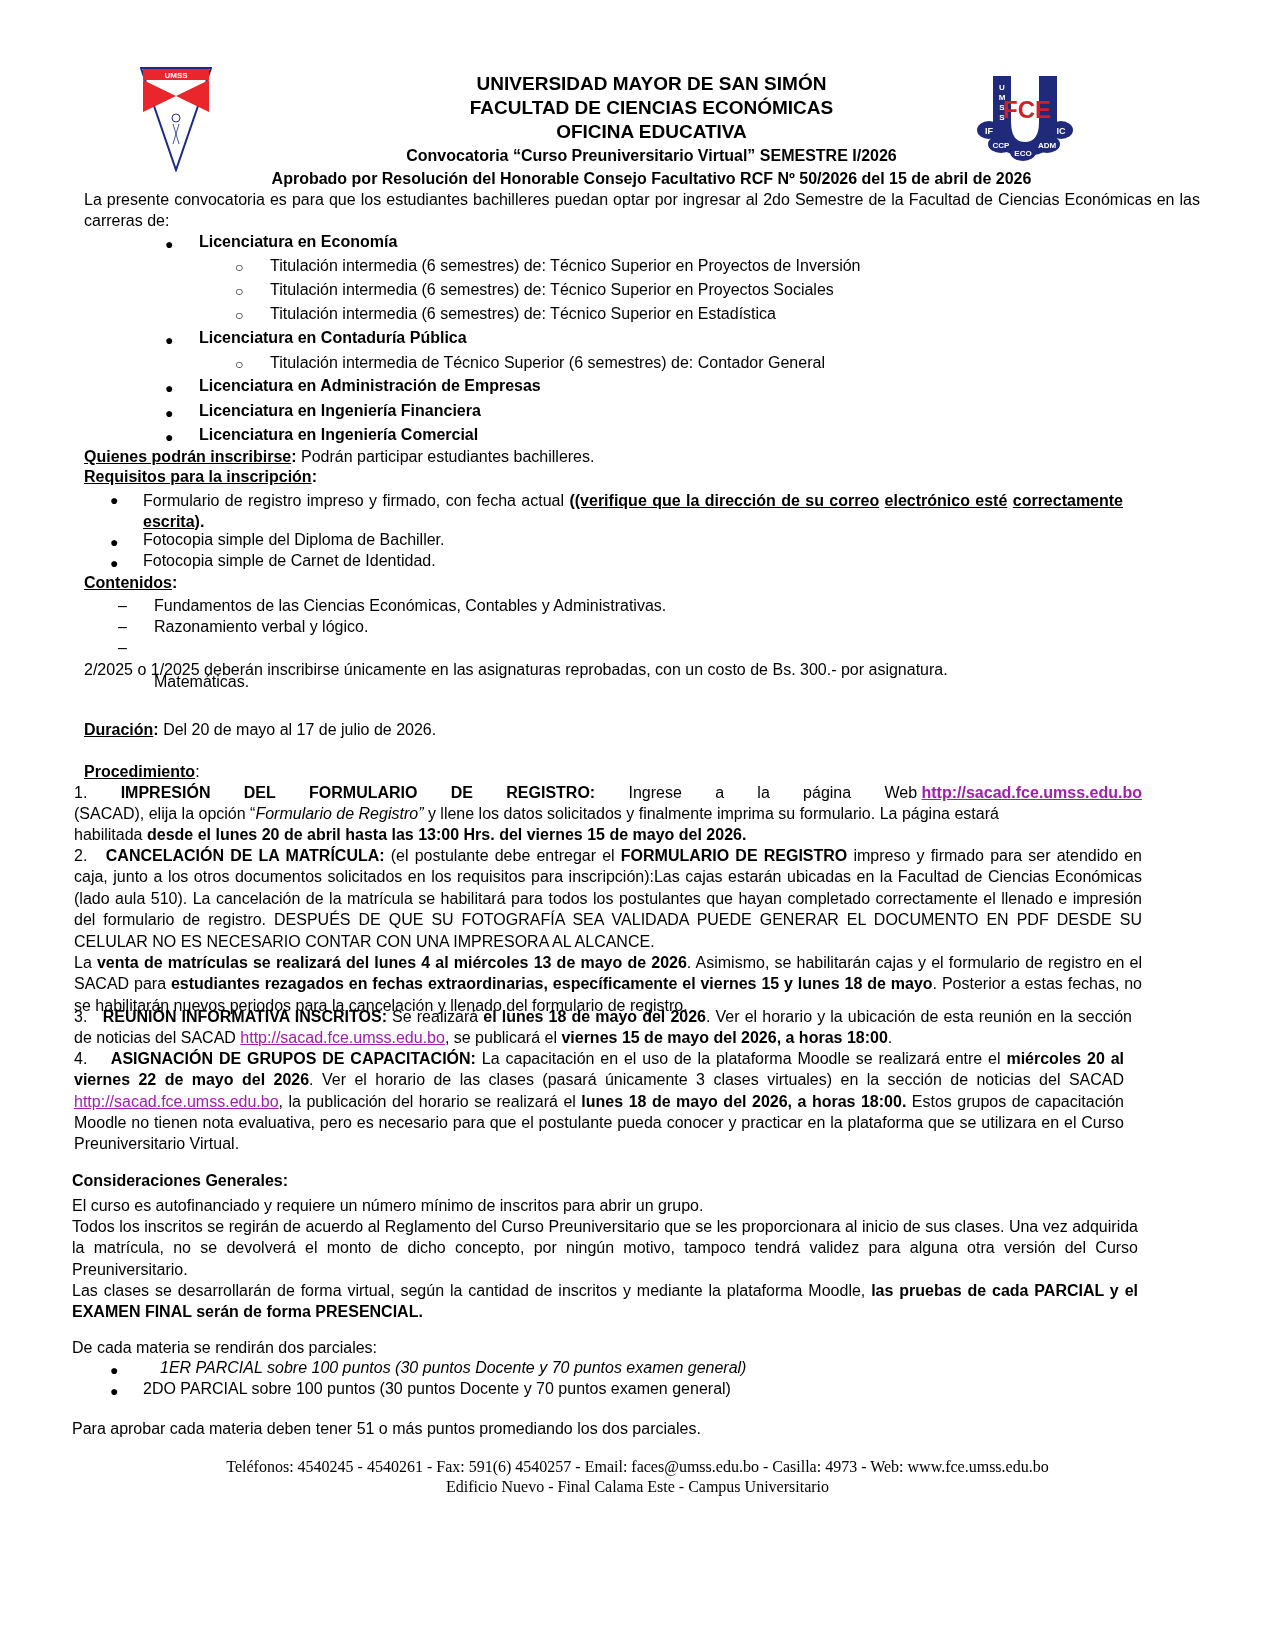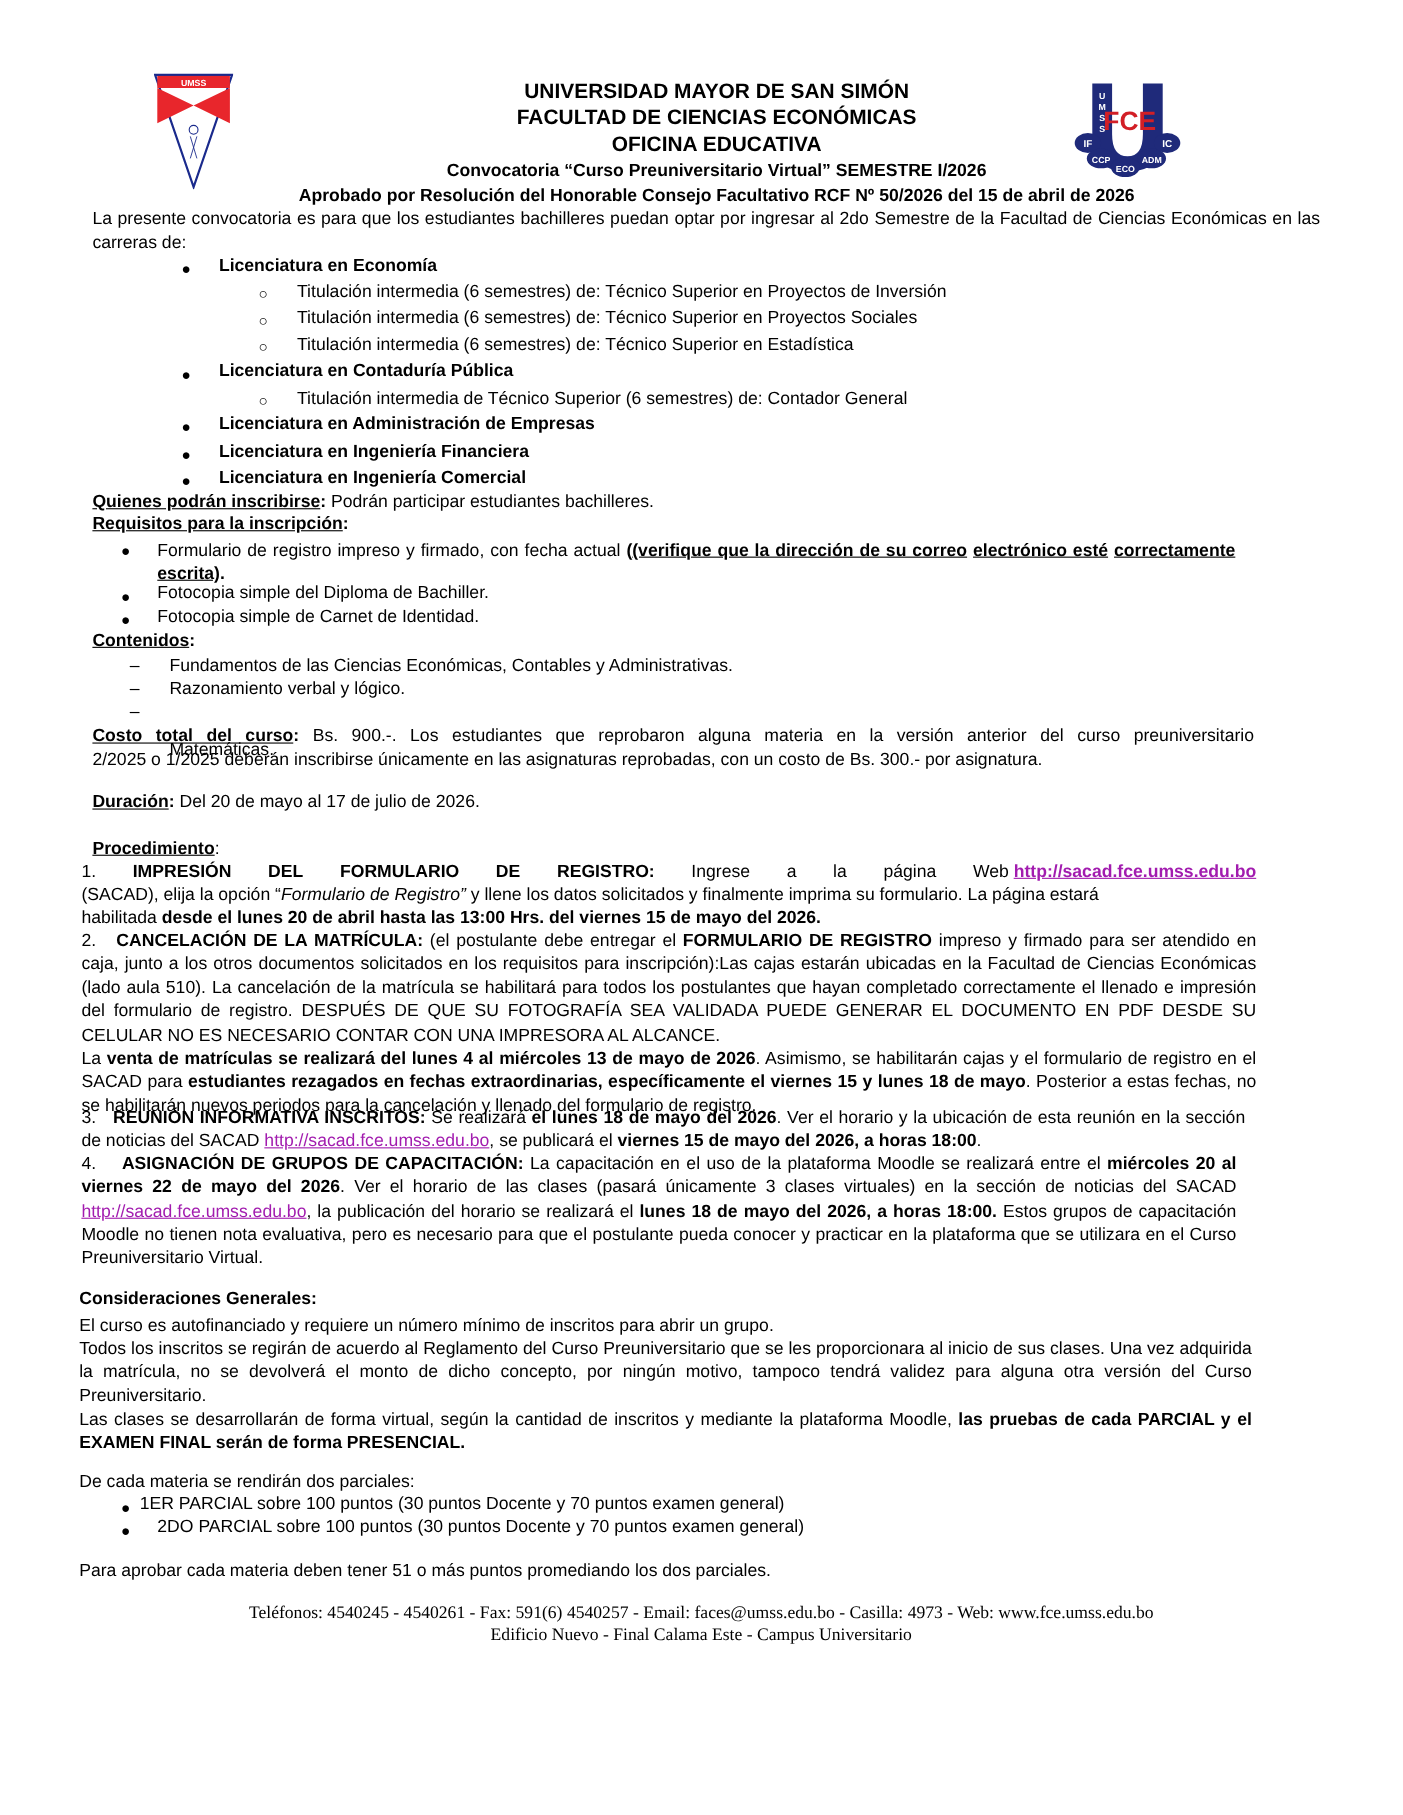--- a/index.html
+++ b/index.html
@@ -108,21 +108,20 @@
   <span class="b u">Contenidos</span><span class="b">:</span>
 </div>
 <span class="line" style="left:118px; top:597px;">–</span>
 <span class="line" style="left:154px; top:597px;">Fundamentos de las Ciencias Económicas, Contables y Administrativas.</span>
 <span class="line" style="left:118px; top:618px;">–</span>
 <span class="line" style="left:154px; top:618px;">Razonamiento verbal y lógico.</span>
 <span class="line" style="left:118px; top:639px;">–</span>
 <span class="line" style="left:154px; top:639px;margin-top:34px;">Matemáticas.</span>
 
 <div class="abs" style="left:84px; top:659px; width:1056px; font-size:16px; line-height:21px;">
-  <div style="text-align:justify; text-align-last:justify;"><span class="b u">Costo total del curso</span><span class="b">:</span> <span>Bs. 900.-. Los estudiantes que reprobaron alguna materia en la versión anterior del curso preuniversitario</span></div>
   <div>2/2025 o 1/2025 deberán inscribirse únicamente en las asignaturas reprobadas, con un costo de Bs. 300.- por asignatura.</div>
 </div>
 
 <div class="line" style="left:84px; top:721px;">
   <span class="b u">Duración</span><span class="b">:</span>
   <span>Del 20 de mayo al 17 de julio de 2026.</span>
 </div>
 
 <div class="line" style="left:84px; top:763px;">
   <span class="b u">Procedimiento</span><span>:</span>
@@ -160,20 +159,20 @@
 
 <div class="line b" style="left:72px; top:1172px;">Consideraciones Generales:</div>
 <div class="para" style="left:72px; top:1195px; width:1066px;">El curso es autofinanciado y requiere un número mínimo de inscritos para abrir un grupo.</div>
 <div class="para para-last" style="left:72px; top:1216px; width:1066px;">Todos los inscritos se regirán de acuerdo al Reglamento del Curso Preuniversitario que se les proporcionara al inicio de sus clases. Una vez adquirida la matrícula, no se devolverá el monto de dicho concepto, por ningún motivo, tampoco tendrá validez para alguna otra versión del Curso Preuniversitario.</div>
 <div class="para para-last" style="left:72px; top:1280px; width:1066px;">
   <span>Las clases se desarrollarán de forma virtual, según la cantidad de inscritos y mediante la plataforma Moodle, </span><span class="b">las pruebas de cada PARCIAL y el EXAMEN FINAL serán de forma PRESENCIAL.</span>
 </div>
 
 <div class="line" style="left:72px; top:1339px;">De cada materia se rendirán dos parciales:</div>
 <span class="bullet" style="left:110px; top:1362px;">●</span>
-<span class="line" style="left:127px; top:1359px;">1ER PARCIAL sobre 100 puntos (30 puntos Docente y 70 puntos examen general)</span>
+<span class="line" style="left:160px; top:1359px;font-style:italic;">1ER PARCIAL sobre 100 puntos (30 puntos Docente y 70 puntos examen general)</span>
 <span class="bullet" style="left:110px; top:1383px;">●</span>
 <span class="line" style="left:143px; top:1380px;">2DO PARCIAL sobre 100 puntos (30 puntos Docente y 70 puntos examen general)</span>
 
 <div class="line" style="left:72px; top:1420px;">Para aprobar cada materia deben tener 51 o más puntos promediando los dos parciales.</div>
 
 <div class="footer" style="top:1458px;">Teléfonos: 4540245 - 4540261 - Fax: 591(6) 4540257 - Email: faces@umss.edu.bo - Casilla: 4973 - Web: www.fce.umss.edu.bo</div>
 <div class="footer" style="top:1478px;">Edificio Nuevo - Final Calama Este - Campus Universitario</div>
 
 </body></html>

